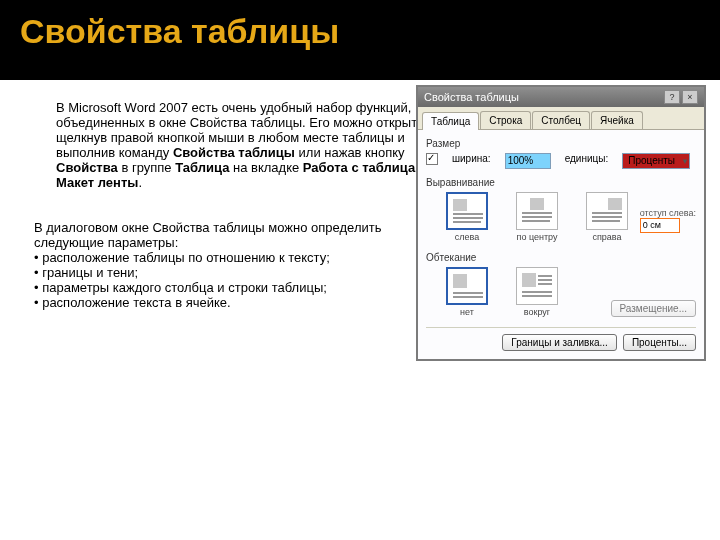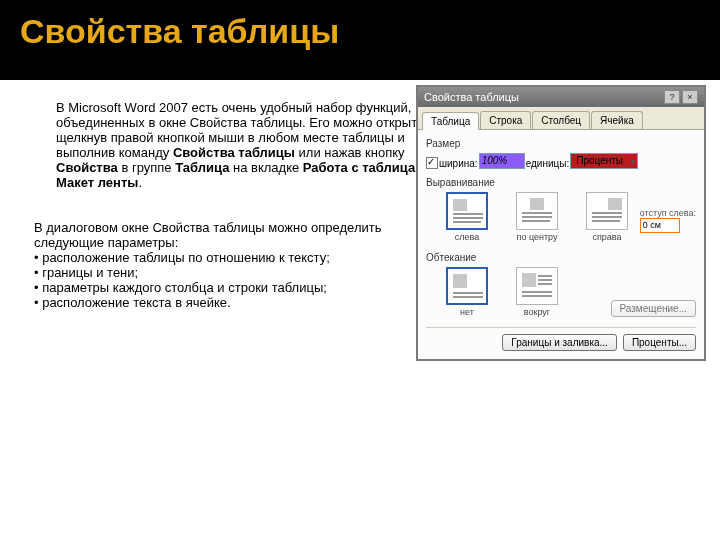--- a/index.html
+++ b/index.html
@@ -13,24 +13,24 @@
 .bold{font-weight:bold;}
 .dialog{width:290px;background:#ece9d8;border:2px solid #7b7b7b;font-size:10px;color:#000;position:absolute;right:14px;top:85px;}
 .titlebar{background:linear-gradient(#8f8f8f,#6a6a6a);color:#fff;padding:3px 6px;display:flex;justify-content:space-between;align-items:center;font-size:11px;}
 .titlebar-right{display:flex;gap:2px;}
 .tb-btn{width:16px;height:14px;background:#ccc;border:1px solid #888;font-size:9px;text-align:center;line-height:12px;color:#333;}
 .tabs{display:flex;background:#ece9d8;border-bottom:1px solid #aca899;padding:4px 4px 0 4px;gap:0;}
 .tab{padding:3px 8px;border:1px solid #aca899;border-bottom:none;background:#ece9d8;font-size:10px;border-radius:3px 3px 0 0;margin-right:1px;}
 .tab.active{background:#fcfcfe;position:relative;top:1px;}
 .dbody{background:#fcfcfe;padding:8px;}
 .group-label{font-size:10px;margin-bottom:4px;color:#333;}
-.row{display:flex;align-items:flex-end;gap:1px;margin-bottom:8px;}
+.row{display:flex;align-items:flex-start;gap:14px;margin-bottom:8px;}
 .chk{width:12px;height:12px;border:1px solid #7a7a7a;background:#fff;position:relative;}
 .chk::after{content:"✓";position:absolute;font-size:10px;top:-2px;left:0;color:#000;}
-.spin{width:46px;height:16px;border:1px solid #7f9db9;background:#8b5cf6;padding:0 2px;font-size:10px;line-height:14px;font-style:italic;}
+.spin{width:46px;height:16px;border:1px solid #7f9db9;background:#7dd3fc;padding:0 2px;font-size:10px;line-height:14px;}
 .sel{width:68px;height:16px;border:1px solid #7f9db9;background:#b91c1c;font-size:10px;padding:0 5px;line-height:14px;position:relative;}
 .sel::after{content:"▾";position:absolute;right:2px;top:0;font-size:9px;color:#555;}
 .align-group,.wrap-group{margin-bottom:10px;}
 .iconrow{display:flex;gap:8px;align-items:flex-start;}
 .iconbox{width:42px;height:38px;border:1px solid #b5b5b5;background:#fff;display:flex;align-items:center;justify-content:center;padding:3px;}
 .iconbox.sel-ic{border:2px solid #2a5db0;}
 .icon-inner{width:100%;height:100%;background:
   linear-gradient(#c8c8c8,#c8c8c8) 2px 2px/14px 12px no-repeat,
   linear-gradient(#999,#999) 2px 16px/30px 2px no-repeat,
   linear-gradient(#999,#999) 2px 20px/30px 2px no-repeat,

